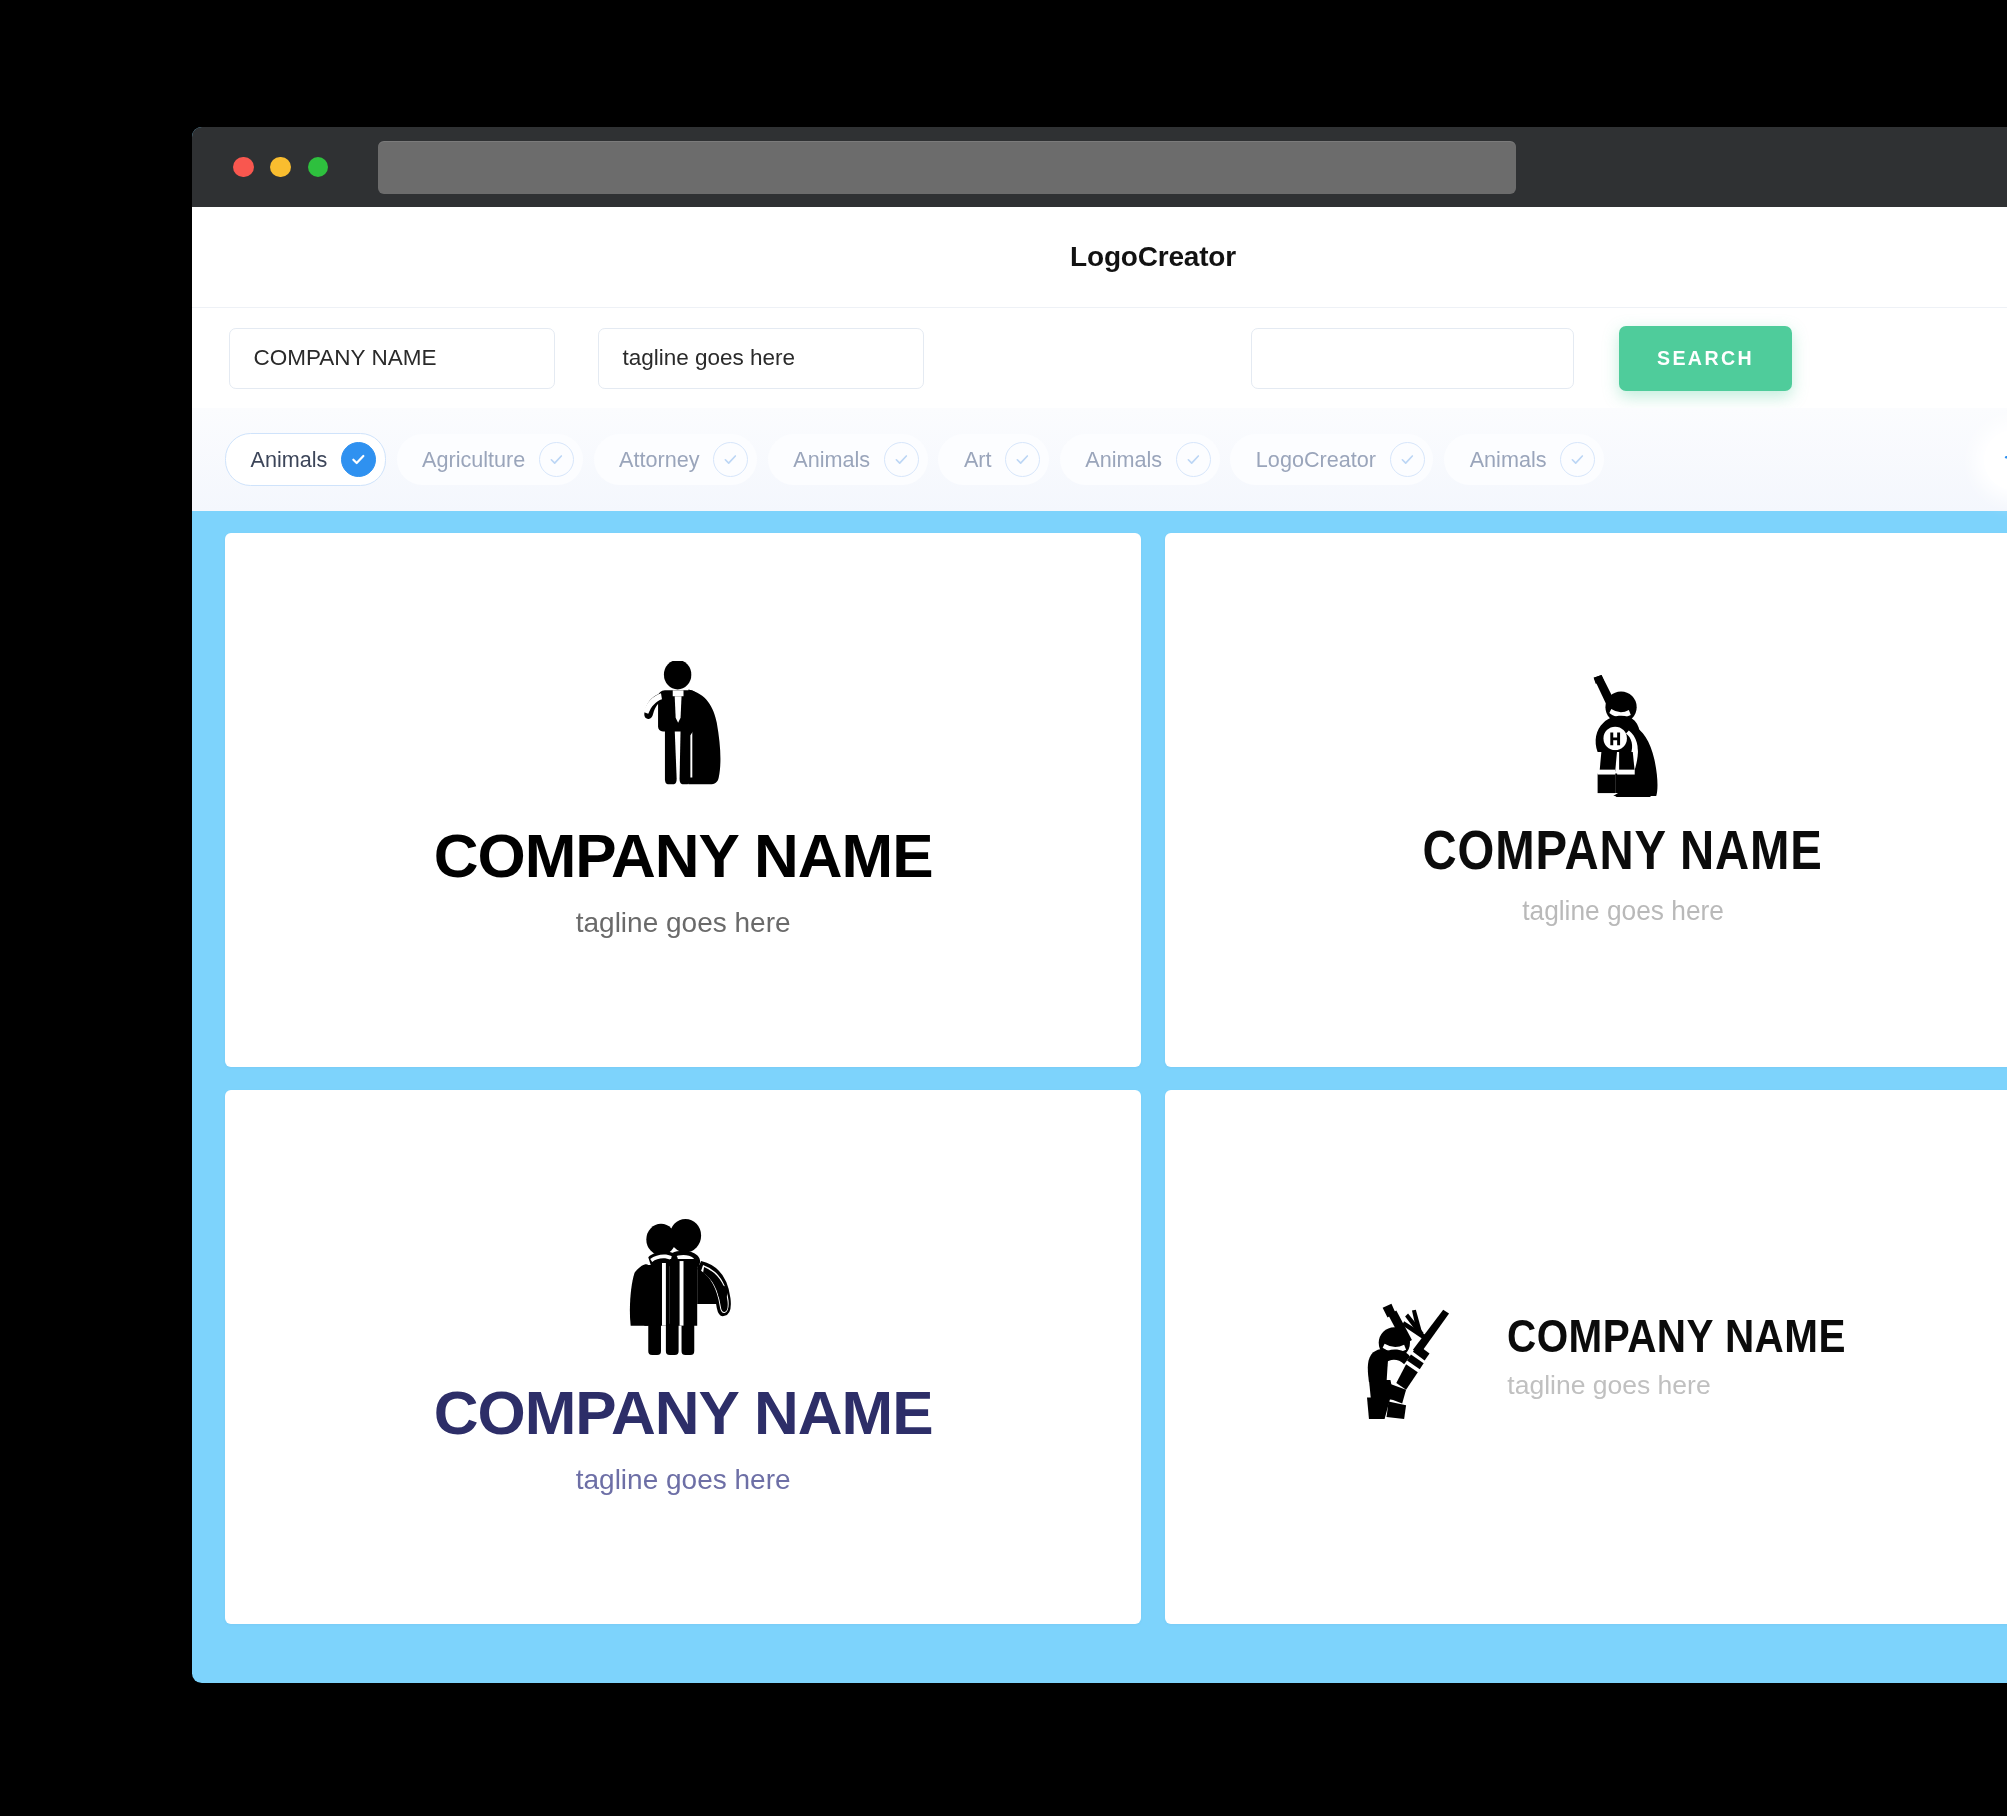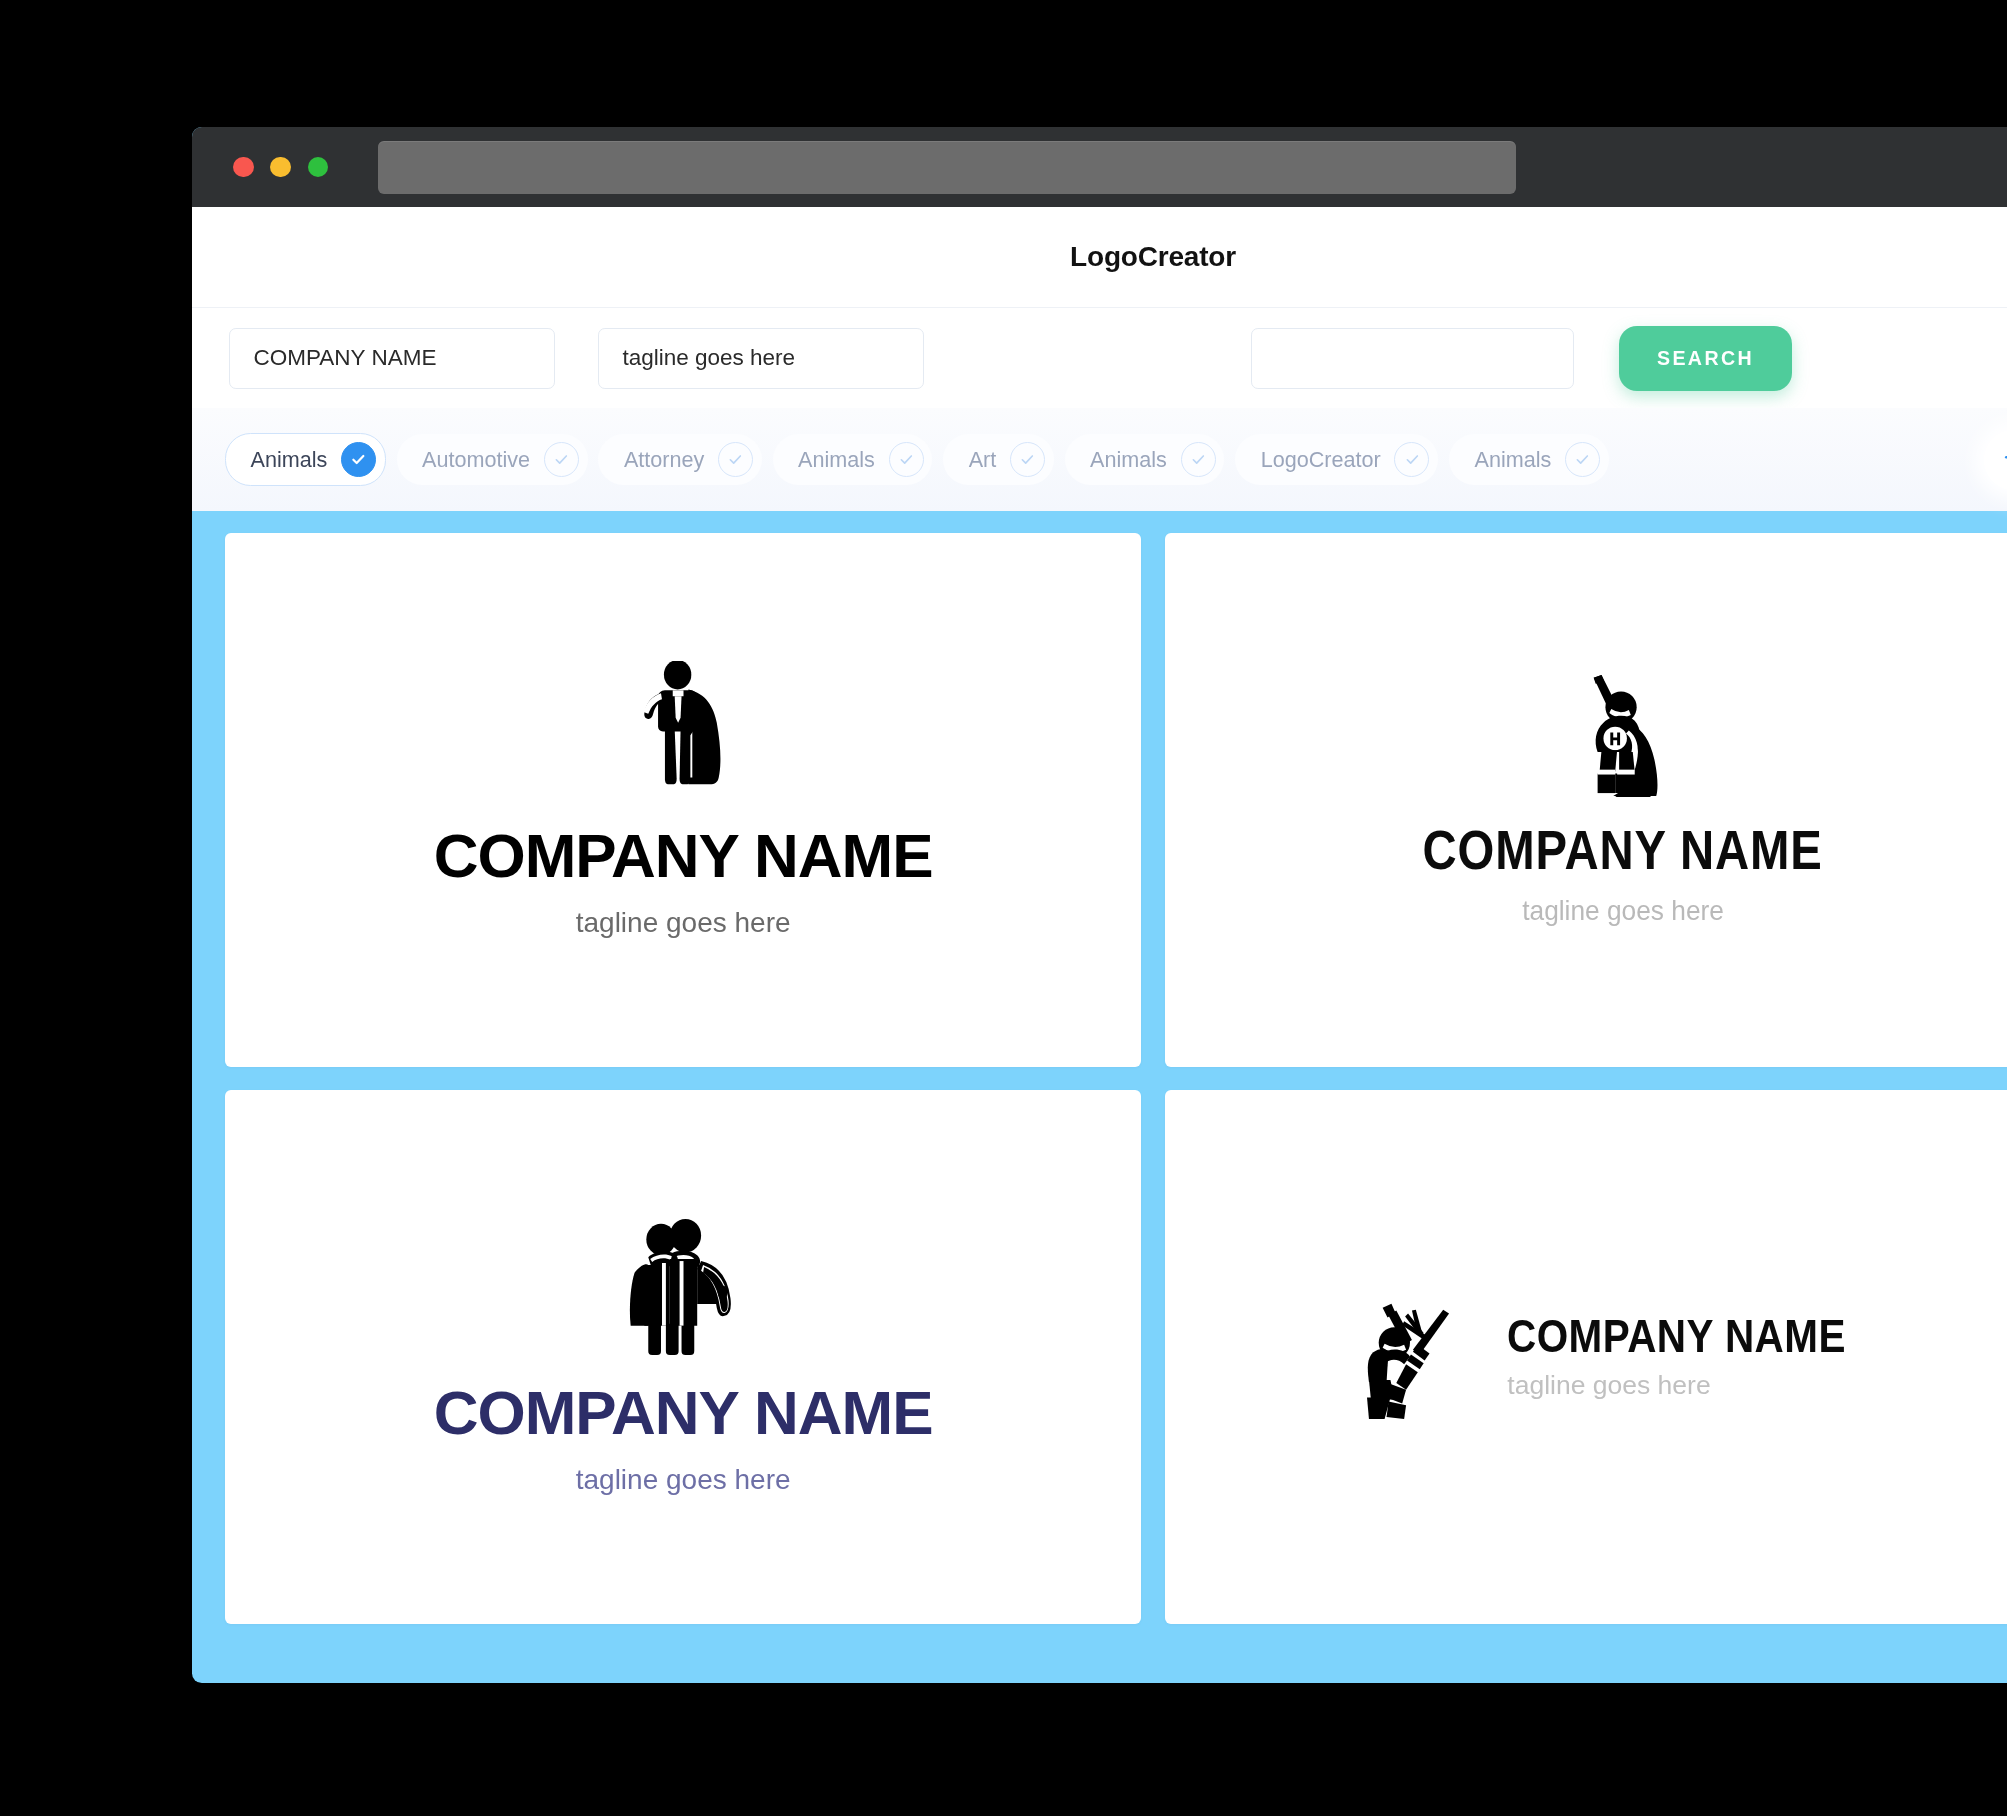--- a/index.html
+++ b/index.html
@@ -37,21 +37,21 @@
   }
   .field{
     height:61px;border:1px solid #e4eaf2;border-radius:6.9px;background:#fff;
     display:flex;align-items:center;padding:0 23.5px;box-sizing:border-box;
     font-size:22.5px;color:#2a2a2a;font-weight:400;
   }
   .f1{width:326px;}
   .f2{width:326px;margin-left:43px;}
   .f3{width:323px;margin-left:327px;}
   .searchbtn{
-    margin-left:45px;width:173px;height:65px;border-radius:18px;background:#4fcc9b;
+    margin-left:45px;width:173px;height:65px;border-radius:7px;background:#4fcc9b;
     color:#fff;font-size:19.6px;letter-spacing:2.4px;font-weight:600;
     display:flex;align-items:center;justify-content:center;
     box-shadow:0 5.9px 15.7px rgba(79,204,155,.35);cursor:pointer;border:none;
   }
 
   
   .chiprow{
     height:103px;display:flex;align-items:center;padding:0 33px;
     box-sizing:border-box;position:relative;
     background:linear-gradient(#fbfcfe, #f4f7fd);
@@ -142,21 +142,21 @@
     <div class="chip selected">
       <span class="lbl">Animals</span>
       <span class="tick">
         <svg viewBox="0 0 20 20" fill="none">
             <path d="M4 10.5 L8 14.5 L16 6" stroke-width="2" stroke-linecap="round" stroke-linejoin="round"></path>
           </svg>
       </span>
     </div>
 
     <div class="chip">
-      <span class="lbl">Automotive</span>
+      <span class="lbl">Agriculture</span>
       <span class="tick">
         <svg viewBox="0 0 20 20" fill="none">
             <path d="M4 10.5 L8 14.5 L16 6" stroke-width="2" stroke-linecap="round" stroke-linejoin="round"></path>
           </svg>
       </span>
     </div>
 
     <div class="chip">
       <span class="lbl">Attorney</span>
       <span class="tick">

